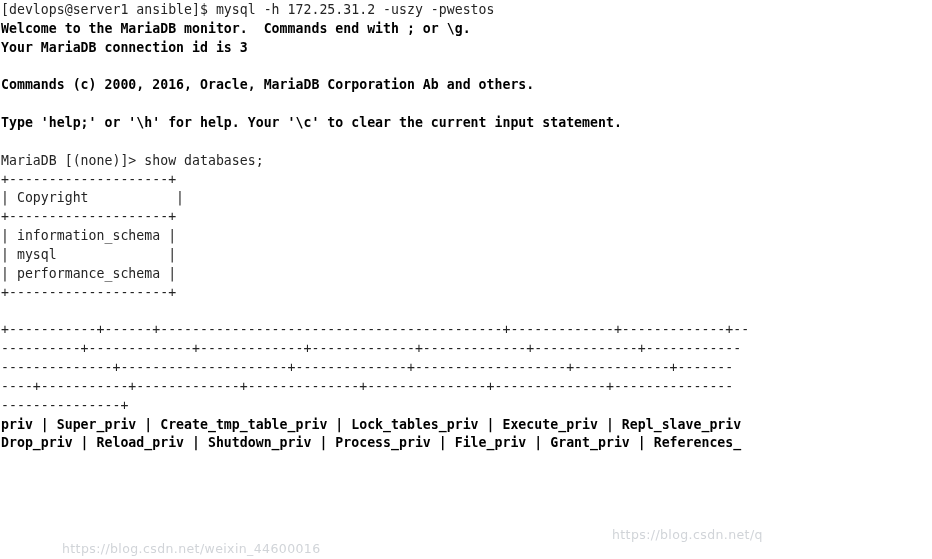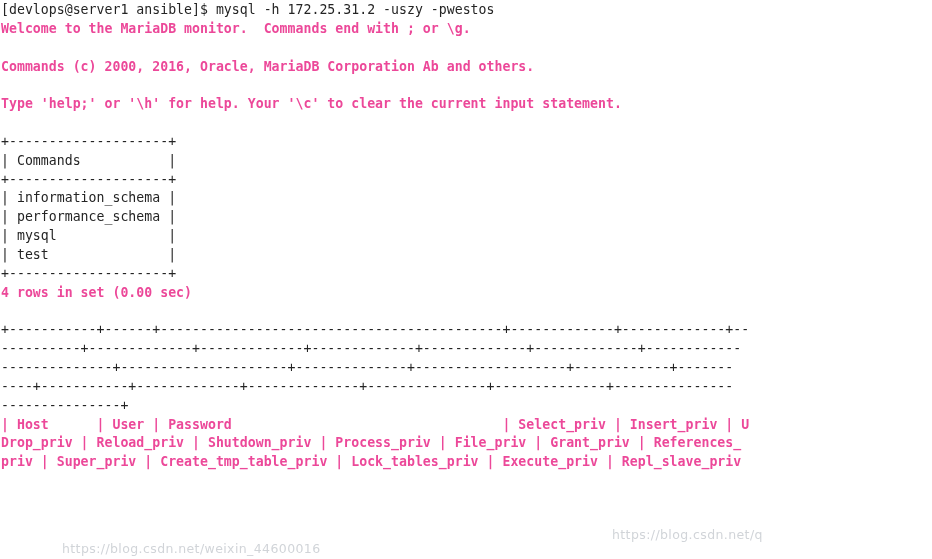--- a/index.html
+++ b/index.html
@@ -22,21 +22,21 @@
     height: 559px;
     overflow: hidden;
     box-sizing: border-box;
     padding: 1px 0 4px 1px;
   }
   .line {
     font-size: 13.2px;
     line-height: 18.85px;
     height: 18.85px;
     letter-spacing: 0.02px;
-    color: #ec4899;
+    color: #000000;
     white-space: pre;
     font-family: "DejaVu Sans Mono", "Liberation Mono", monospace;
     font-weight: bold;
     -webkit-font-smoothing: none;
   }
   .line.normal {
     font-weight: normal;
     color: #242424;
   }
   .line.blank {
@@ -64,44 +64,43 @@
   .wm-a { left: 612px; top: 8px; }
   .wm-b { left: 62px;  top: 22px; }
 </style>
 </head>
 <body>
 
 <div id="terminal">
 
   <div class="line normal">[devlops@server1 ansible]$ mysql -h 172.25.31.2 -uszy -pwestos</div>
   <div class="line">Welcome to the MariaDB monitor.  Commands end with ; or \g.</div>
+  <div class="line">Your MariaDB connection id is 3</div>
   <div class="line blank">&nbsp;</div>
   <div class="line">Commands (c) 2000, 2016, Oracle, MariaDB Corporation Ab and others.</div>
   <div class="line blank">&nbsp;</div>
   <div class="line">Type 'help;' or '\h' for help. Your '\c' to clear the current input statement.</div>
   <div class="line blank">&nbsp;</div>
 
+  <div class="line normal">MariaDB [(none)]&gt; show databases;</div>
   <div class="line normal">+--------------------+</div>
-  <div class="line normal">| Commands           |</div>
+  <div class="line normal">| Copyright           |</div>
   <div class="line normal">+--------------------+</div>
   <div class="line normal">| information_schema |</div>
+  <div class="line normal">| mysql              |</div>
   <div class="line normal">| performance_schema |</div>
-  <div class="line normal">| mysql              |</div>
-  <div class="line normal">| test               |</div>
   <div class="line normal">+--------------------+</div>
-  <div class="line">4 rows in set (0.00 sec)</div>
   <div class="line blank">&nbsp;</div>
 
   <div class="line normal">+-----------+------+-------------------------------------------+-------------+-------------+--</div>
   <div class="line normal">----------+-------------+-------------+-------------+-------------+-------------+------------</div>
   <div class="line normal">--------------+---------------------+--------------+-------------------+------------+-------</div>
   <div class="line normal">----+-----------+-------------+--------------+---------------+--------------+---------------</div>
   <div class="line normal">---------------+</div>
-  <div class="line">| Host      | User | Password                                  | Select_priv | Insert_priv | U</div>
+  <div class="line">priv | Super_priv | Create_tmp_table_priv | Lock_tables_priv | Execute_priv | Repl_slave_priv</div>
   <div class="line">Drop_priv | Reload_priv | Shutdown_priv | Process_priv | File_priv | Grant_priv | References_</div>
-  <div class="line">priv | Super_priv | Create_tmp_table_priv | Lock_tables_priv | Execute_priv | Repl_slave_priv</div>
 
 </div>
 
 <div id="watermark">
   <span class="wm-text wm-a">https://blog.csdn.net/qq_44600016</span>
   <span class="wm-text wm-b">https://blog.csdn.net/weixin_44600016</span>
 </div>
 
 </body></html>

